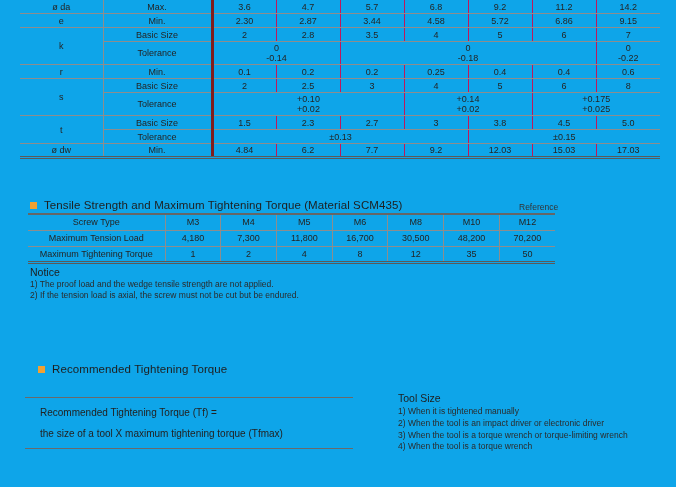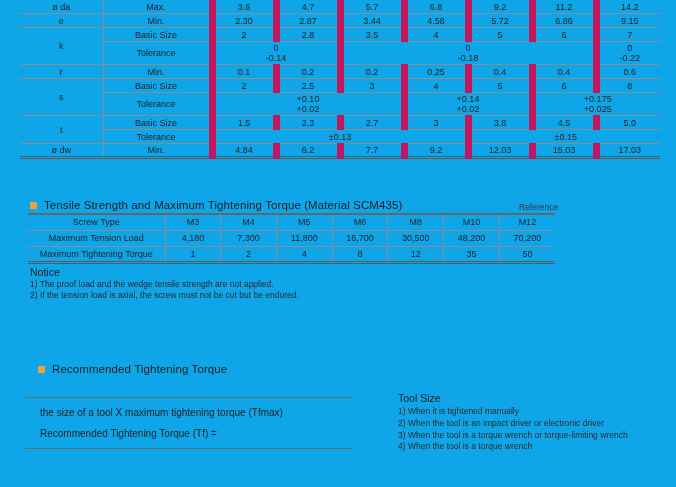--- a/index.html
+++ b/index.html
@@ -25,21 +25,21 @@
   }
 
   
   #top-table{position:absolute;left:20px;top:-1px;width:640px;}
   #top-table .c-sym{width:83px;}
   #top-table .c-lab{width:109px;}
   #top-table .c-val{width:64px;}
   #top-table td{border-top:1px solid #8d8d8d;border-bottom:1px solid #8d8d8d;}
   #top-table td.sym{border-right:1px solid #8d8d8d;}
   #top-table td.lab{border-right:3px solid #7f1d1d;}
-  #top-table td.val{border-left:7px solid #be185d;}
+  #top-table td.val{border-left:1px solid #be185d;}
   #top-table td.lastcol{border-right:none;}
   #top-table tr.normal{height:14px;}
   #top-table tr.tall{height:23px;}
   #top-table tr.lastrow td{border-bottom:3px double #5a5a5a;}
 
   
   .sec-head{position:absolute;display:flex;align-items:center;}
   .bullet{width:7px;height:7px;margin-right:7px;flex:0 0 auto;}
   .sec-title{font-size:11.5px;color:#1e1e1e;letter-spacing:0.1px;}
   .ref-label{position:absolute;font-size:8.5px;color:#333;text-align:center;}
@@ -256,22 +256,22 @@
         <li>2) If the tension load is axial, the screw must not be cut but be endured.</li>
       </ul>
   </div>
 
   <div class="sec-head" style="left:30px;top:363px;margin-left:8px;">
     <span class="bullet" style="background: rgb(242, 161, 50);"></span>
     <span class="sec-title">Recommended Tightening Torque</span>
   </div>
 
   <div class="formula-box">
+    <div class="formula-line">Recommended Tightening Torque (Tf) =</div>
     <div class="formula-line">the size of a tool X maximum tightening torque (Tfmax)</div>
-    <div class="formula-line">Recommended Tightening Torque (Tf) =</div>
   </div>
 
   <div class="tool-size">
     <div class="tool-size-title">Tool Size</div>
     <ul id="tool-size-list">
         <li>1) When it is tightened manually</li>
         <li>2) When the tool is an impact driver or electronic driver</li>
         <li>3) When the tool is a torque wrench or torque-limiting wrench</li>
         <li>4) When the tool is a torque wrench</li>
       </ul>

